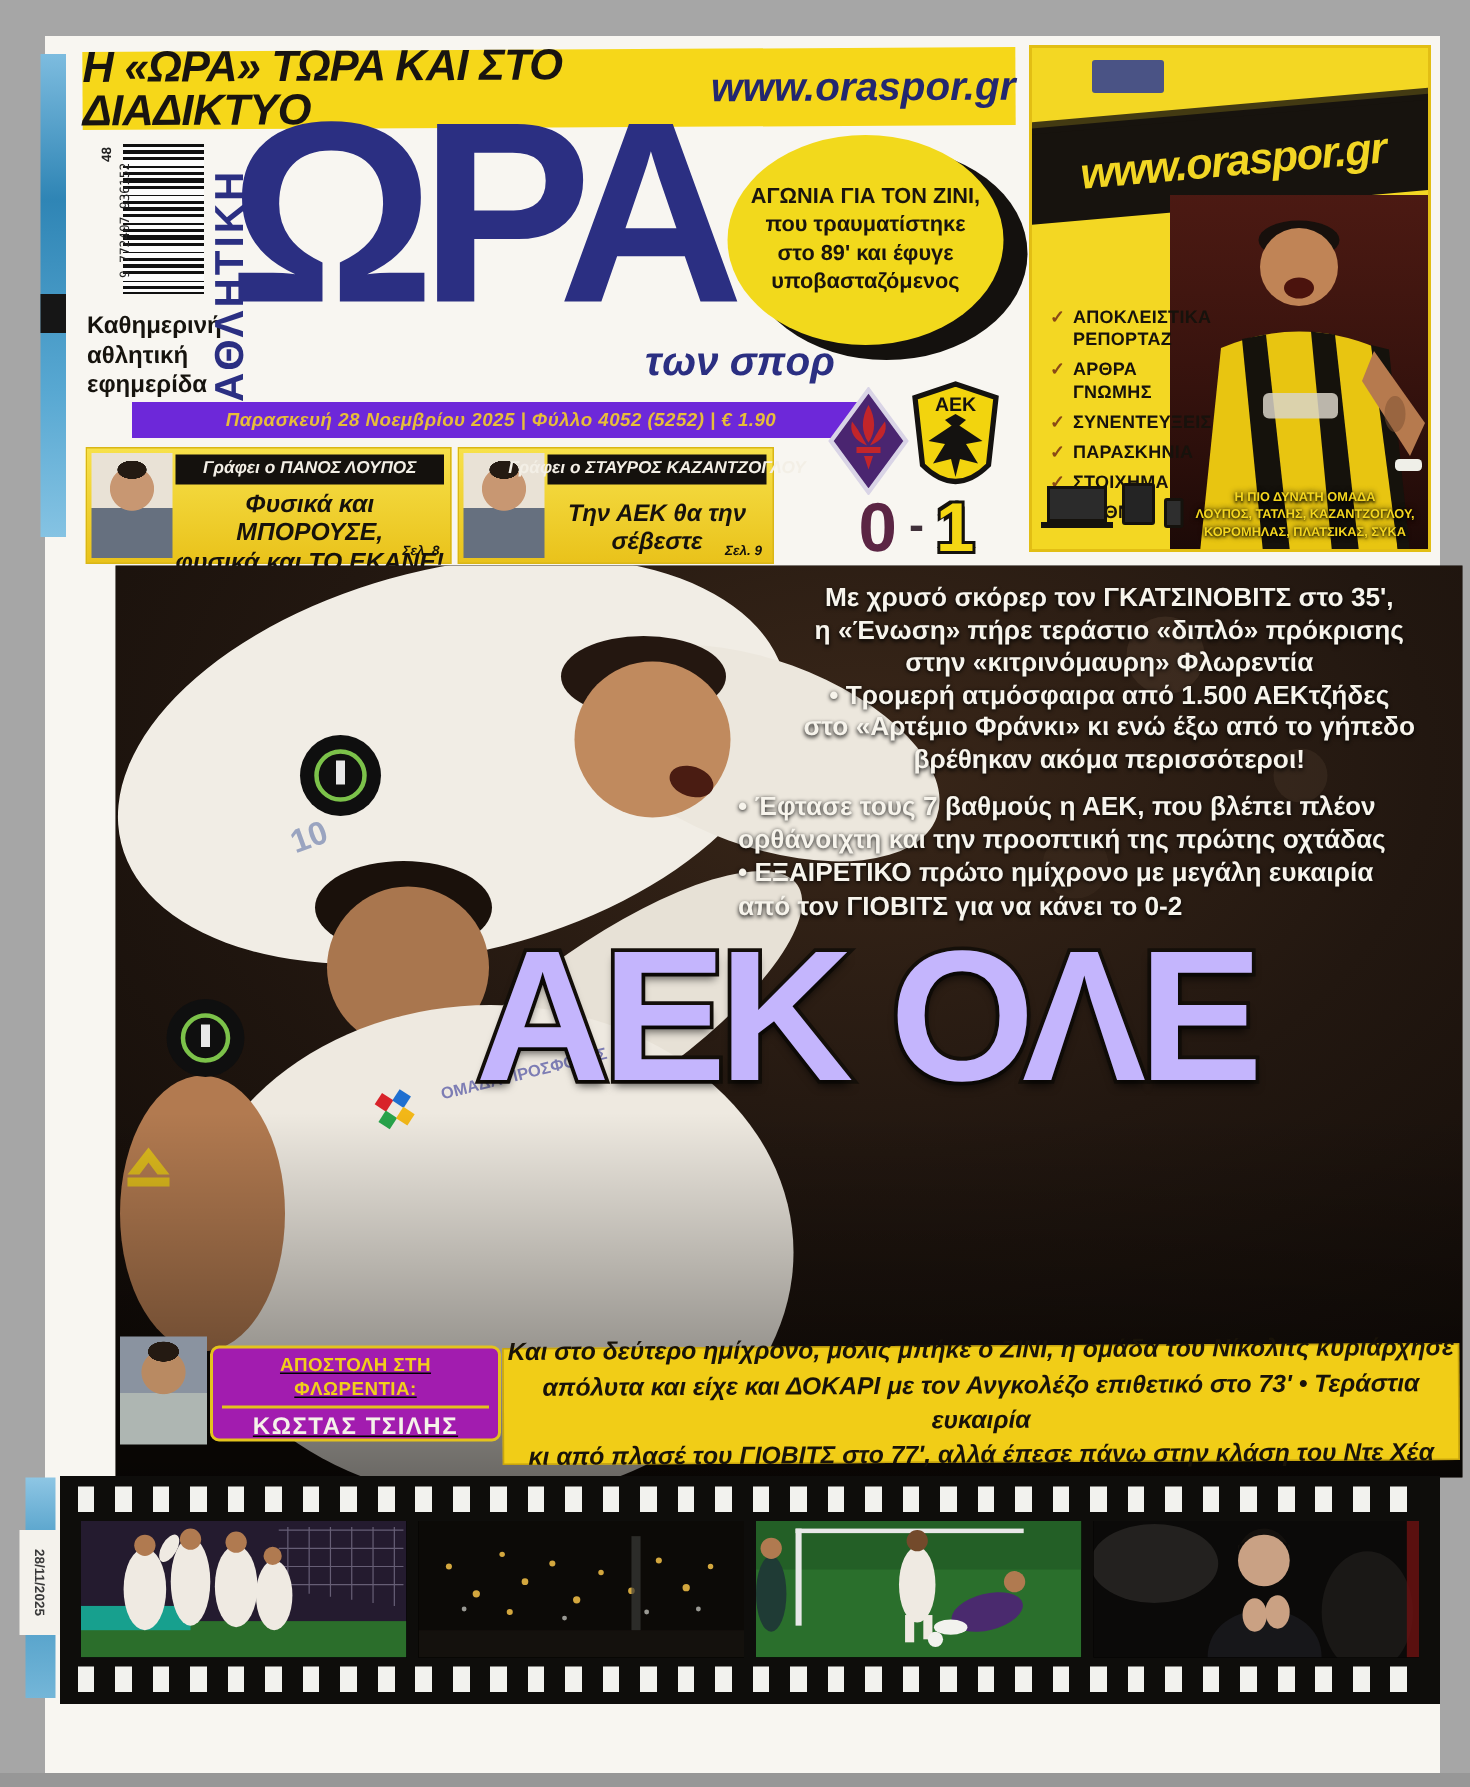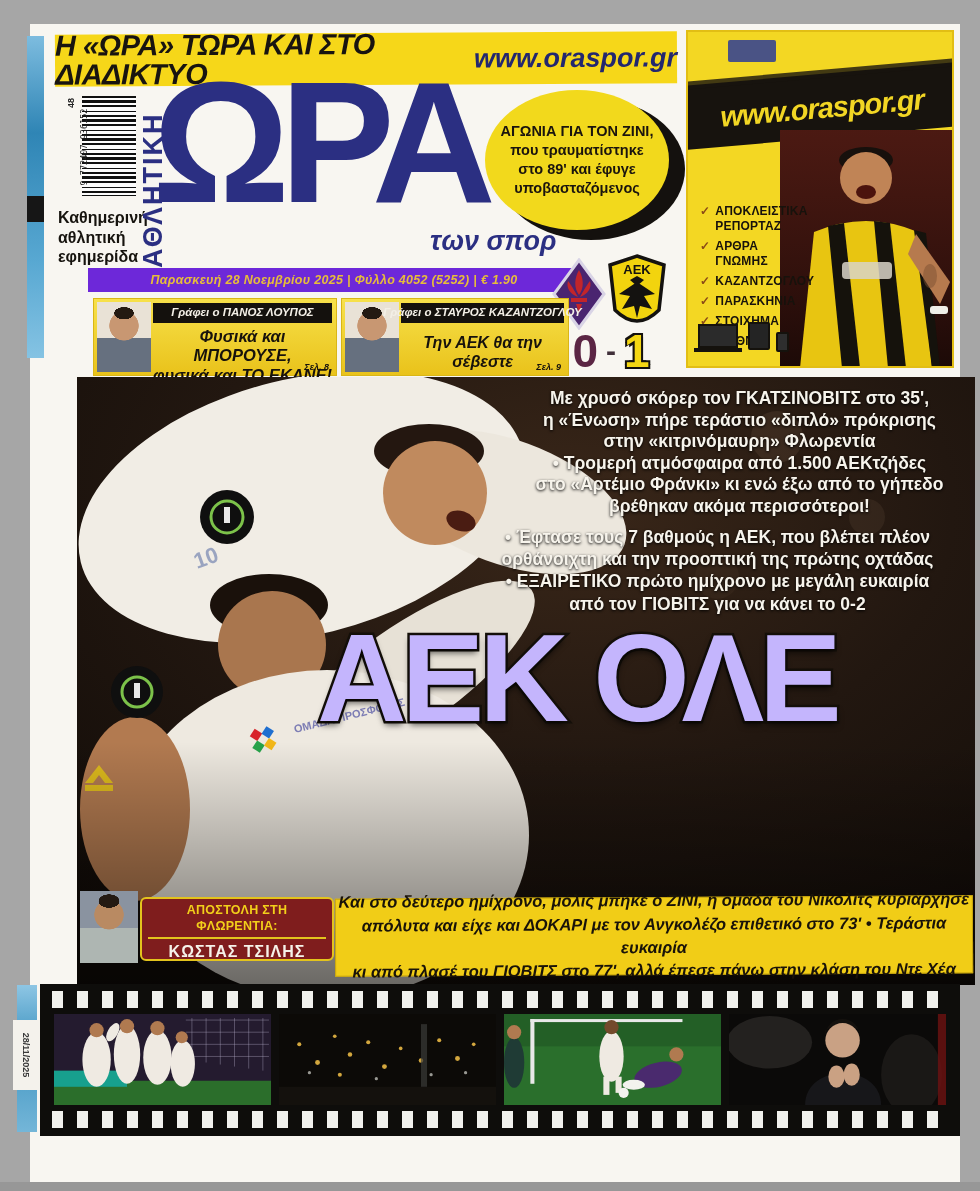--- a/index.html
+++ b/index.html
@@ -45,23 +45,23 @@
   
   .fio-logo { left:552px; top:258px; width:54px; height:72px; }
   .aek-logo { left:606px; top:252px; width:62px; height:84px; }
   .scoreline { left:550px; top:322px; width:122px; height:58px; display:flex; align-items:center; justify-content:center; gap:8px;
     font:900 46px/1 "Liberation Sans",sans-serif; }
   .score-home { color:#5b2544; }
   .score-sep { color:#40303a; font-size:30px; }
   .score-away { color:#f4d713; text-shadow:-2px -2px 0 #14110d, 2px -2px 0 #14110d, -2px 2px 0 #14110d, 2px 2px 0 #14110d; }
 
   
-  .col-box { top:298px; height:78px; background:linear-gradient(180deg,#f7e14b,#e9c21a); box-shadow:0 0 0 1px #d9b616 inset;margin-left:36px; }
+  .col-box { top:298px; height:78px; background:linear-gradient(180deg,#f7e14b,#e9c21a); box-shadow:0 0 0 1px #d9b616 inset; }
   .col-box.c0 { left:57px; width:244px; }
-  .col-box.c1 { left:305px; width:228px; }
+  .col-box.c1 { left:305px; width:211px; }
   .col-photo { position:absolute; left:4px; top:4px; width:54px; height:70px;
     background:
       radial-gradient(ellipse 16px 10px at 50% 16%, #241a12 60%, transparent 62%),
       radial-gradient(circle 15px at 50% 34%, #c89772 96%, transparent),
       linear-gradient(180deg,#e9e2d6 0 52%, #66707f 52%); }
   .col-kicker { position:absolute; left:60px; top:5px; right:5px; height:20px; background:#14110d; color:#f3efe6;
     display:flex; align-items:center; justify-content:center; font:italic 700 11.5px/1 "Liberation Sans",sans-serif; white-space:nowrap; }
   .col-title { position:absolute; left:60px; top:29px; right:5px; text-align:center;
     font:italic 900 16.5px/1.18 "Liberation Sans",sans-serif; color:#17120c; white-space:pre-line; }
   .c1 .col-title { top:36px; font-size:16px; }
@@ -85,34 +85,34 @@
   .dev.phone { left:78px; bottom:4px; width:13px; height:20px; background:#2e2e2e; border-radius:2px; }
   .sb-caption { position:absolute; right:4px; bottom:6px; width:156px; text-align:center;
     font:800 8.5px/1.35 "Liberation Sans",sans-serif; color:#f5d71e; white-space:pre-line;
     text-shadow:0 1px 2px #000, 0 0 4px #000; }
 
   
   .hero { left:57px; top:377px; width:898px; height:608px; background:#17100b; overflow:hidden;margin-left:20px; }
   .hero svg { position:absolute; left:0; top:0; }
   .lead-para1 { position:absolute; right:8px; top:11px; width:455px; text-align:center;
     font:700 17.5px/1.23 "Liberation Sans",sans-serif; color:#f7f4ec; white-space:pre-line; text-shadow:0 1px 3px #000; }
-  .lead-para2 { position:absolute; right:20px; top:149px; width:475px; text-align:center;
+  .lead-para2 { position:absolute; right:8px; top:149px; width:475px; 
     font:700 17.5px/1.27 "Liberation Sans",sans-serif; color:#f7f4ec; white-space:pre-line; text-shadow:0 1px 3px #000; }
   .headline { position:absolute; left:240px; top:239px; width:658px; text-align:left; color:#c4b5fd; font-weight:900; }
   .hl1 { font:900 124px/1 "Liberation Sans",sans-serif; letter-spacing:-5px;
     -webkit-text-stroke:5px #15100a; paint-order:stroke fill; text-shadow:0 4px 6px rgba(0,0,0,.6); }
   .hl2 { margin-top:16px; font:900 92px/1 "Liberation Sans",sans-serif; letter-spacing:-4px;
     -webkit-text-stroke:5px #15100a; paint-order:stroke fill; text-shadow:0 4px 6px rgba(0,0,0,.6); }
   .reporter { position:absolute; left:3px; top:514px; width:254px; height:74px; }
   .rep-photo { position:absolute; left:0; top:0; width:58px; height:72px;
     background:
       radial-gradient(ellipse 17px 11px at 50% 14%, #241a12 60%, transparent 62%),
       radial-gradient(circle 15px at 50% 33%, #b98a62 96%, transparent),
       linear-gradient(180deg,#8a93a0 0 52%, #aeb6b2 52%); }
-  .rep-box { position:absolute; left:60px; top:6px; right:0; bottom:4px; background:#7f1d1d; border:2px solid #e3c31d; border-radius:6px; padding:3px 6px; }
+  .rep-box { position:absolute; left:60px; top:6px; right:0; bottom:4px; background:#a21caf; border:2px solid #e3c31d; border-radius:6px; padding:3px 6px;text-decoration:underline; }
   .rep-kicker { text-align:center; font:900 12.5px/1.3 "Liberation Sans",sans-serif; color:#f2cf1a; letter-spacing:.3px; }
   .rep-name { margin-top:2px; padding-top:3px; border-top:2px solid #e3c31d; text-align:center;
     font:900 16px/1.2 "Liberation Sans",sans-serif; color:#f5f2e9; letter-spacing:1px; }
   .infobox { position:absolute; left:258px; top:520px; width:638px; height:78px; background:#f1cd17;
     border:1px solid #c7a40e; display:flex; align-items:center; justify-content:center; text-align:center;
     font:italic 900 16.5px/1.42 "Liberation Sans",sans-serif; color:#191309; white-space:pre-line; transform:rotate(-.3deg); }
 
   
   .filmstrip { left:40px; top:984px; width:920px; height:152px; background:#0e0d0b; }
   .sprockets { position:absolute; left:12px; right:12px; height:17px;
@@ -224,40 +224,43 @@
       <div class="feat">
           <span class="ck">✓</span>
           <span>ΑΠΟΚΛΕΙΣΤΙΚΑ ΡΕΠΟΡΤΑΖ</span>
         </div>
       <div class="feat">
           <span class="ck">✓</span>
           <span>ΑΡΘΡΑ ΓΝΩΜΗΣ</span>
         </div>
       <div class="feat">
           <span class="ck">✓</span>
-          <span>ΚΑΖΑΝΤΖΟΓΛΟΥ</span>
+          <span>ΣΥΝΕΝΤΕΥΞΕΙΣ</span>
         </div>
       <div class="feat">
           <span class="ck">✓</span>
           <span>ΠΑΡΑΣΚΗΝΙΑ</span>
         </div>
       <div class="feat">
           <span class="ck">✓</span>
           <span>ΣΤΟΙΧΗΜΑ</span>
         </div>
       <div class="feat">
           <span class="ck">✓</span>
           <span>ΔΙΕΘΝΗ</span>
         </div>
     </div>
     <div class="sb-devices">
       <div class="dev laptop"></div>
       <div class="dev tablet"></div>
       <div class="dev phone"></div>
     </div>
+    <div class="sb-caption">Η ΠΙΟ ΔΥΝΑΤΗ ΟΜΑΔΑ
+ΛΟΥΠΟΣ, ΤΑΤΛΗΣ, ΚΑΖΑΝΤΖΟΓΛΟΥ,
+ΚΟΡΟΜΗΛΑΣ, ΠΛΑΤΣΙΚΑΣ, ΣΥΚΑ</div>
   </div>
 
   <div class="hero abs">
     <svg width="898" height="608" viewBox="0 0 898 608">
       <defs>
         <radialGradient id="hg" cx="55%" cy="22%" r="85%">
           <stop offset="0" stop-color="#3a2719"></stop>
             <stop offset=".5" stop-color="#221710"></stop>
             <stop offset="1" stop-color="#120c08"></stop>
         </radialGradient>

